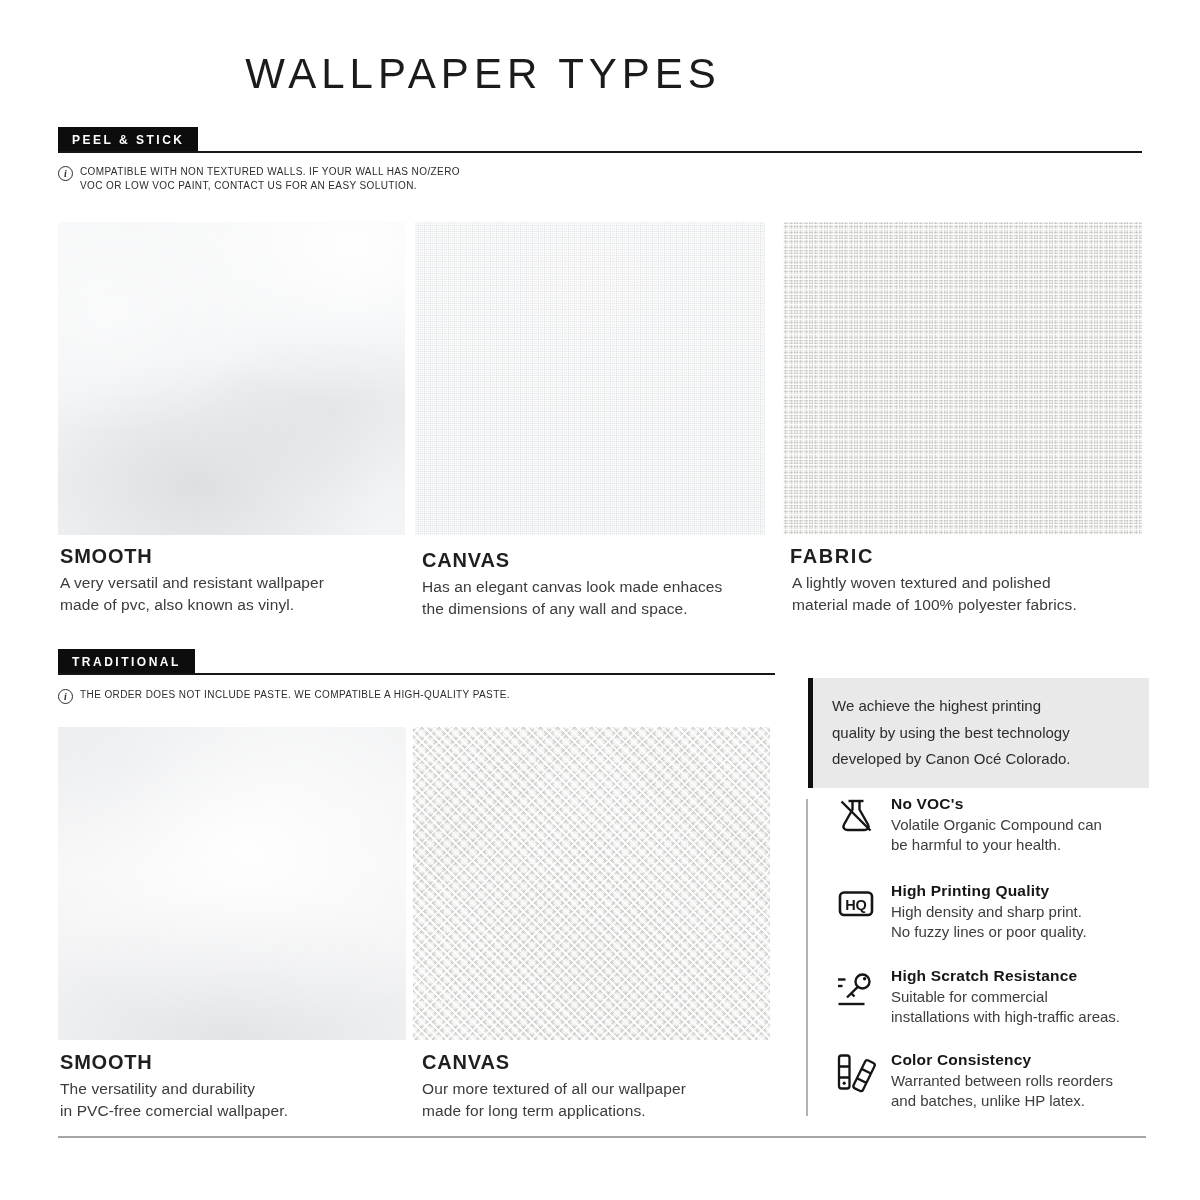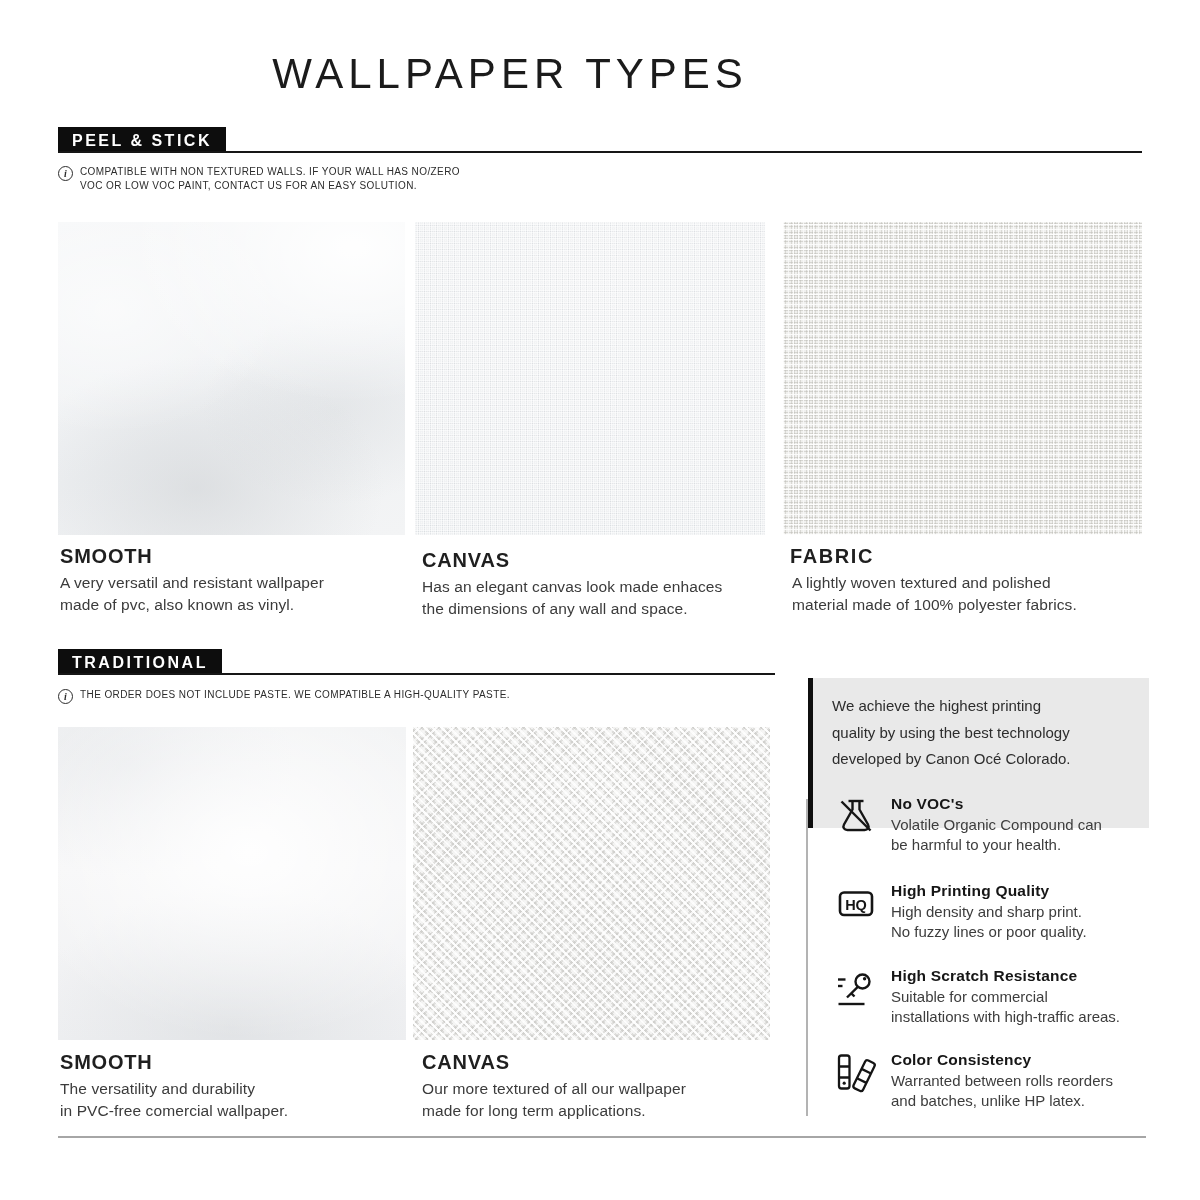--- a/index.html
+++ b/index.html
@@ -1,22 +1,22 @@
 <!DOCTYPE html>
 <html><head>
 <meta charset="utf-8">
 <style>
   html,body{margin:0;padding:0;background:#fff;}
   .page{position:relative;width:1200px;height:1200px;background:#ffffff;overflow:hidden;
         font-family:"Liberation Sans",sans-serif;color:#1d1d1d;}
 
-  .page-title{position:absolute;top:50px;left:60px;width:900px;margin:0;text-align:center;
+  .page-title{position:absolute;top:50px;left:33px;width:900px;margin:0;text-align:center;
               font-size:42px;font-weight:500;letter-spacing:5px;color:#1b1b1b;white-space:nowrap;}
 
-  .badge{position:absolute;background:#0d0d0d;color:#ffffff;font-size:16px;font-weight:700;
+  .badge{position:absolute;background:#0d0d0d;color:#ffffff;font-size:12px;font-weight:700;
          letter-spacing:2.5px;padding:4px 14px 3px;line-height:19px;white-space:nowrap;}
   .badge-1{left:58px;top:127px;}
   .badge-2{left:58px;top:649px;}
 
   .rule{position:absolute;height:2px;background:#161616;}
   .rule-1{left:58px;top:151px;width:1084px;}
   .rule-2{left:58px;top:673px;width:717px;}
   .rule-bottom{left:58px;top:1136px;width:1088px;height:2px;background:#a6a6a6;}
 
   .note{position:absolute;display:flex;gap:7px;color:#2c2c2c;font-size:10px;line-height:1.36;
@@ -72,21 +72,21 @@
 
   .item-label{position:absolute;font-size:20px;font-weight:700;letter-spacing:0.8px;color:#1f1f1f;}
   .item-label.wide{letter-spacing:1.6px;}
   .item-desc{position:absolute;font-size:15.5px;line-height:1.4;color:#3b3b3b;letter-spacing:0.1px;}
   .item-desc span{display:block;}
   .lab-1{left:60px;top:545px;} .lab-2{left:422px;top:549px;} .lab-3{left:790px;top:545px;}
   .lab-4{left:60px;top:1051px;} .lab-5{left:422px;top:1051px;}
   .des-1{left:60px;top:572px;} .des-2{left:422px;top:576px;} .des-3{left:792px;top:572px;}
   .des-4{left:60px;top:1078px;} .des-5{left:422px;top:1078px;}
 
-  .quote{position:absolute;left:808px;top:678px;width:341px;height:150px;background:#e9e9e9;}
+  .quote{position:absolute;left:808px;top:678px;width:341px;height:110px;background:#e9e9e9;}
   .quote-bar{position:absolute;left:0;top:0;bottom:0;width:5px;background:#0f0f0f;}
   .quote-text{padding:15px 14px 0 24px;font-size:15px;line-height:1.78;color:#2d2d2d;}
   .quote-text span{display:block;}
 
   .feature-rail{position:absolute;left:806px;top:799px;width:2px;height:317px;background:#b3b3b3;}
   .feature{position:absolute;left:834px;width:340px;display:flex;gap:13px;}
   .f-1{top:794px;} .f-2{top:881px;} .f-3{top:966px;} .f-4{top:1050px;}
   .feature-icon{flex:0 0 44px;width:44px;height:44px;}
   .feature-icon svg{overflow:visible;display:block;}
   .feature-title{font-size:15.5px;font-weight:700;color:#161616;letter-spacing:0.2px;margin-bottom:4px;}

